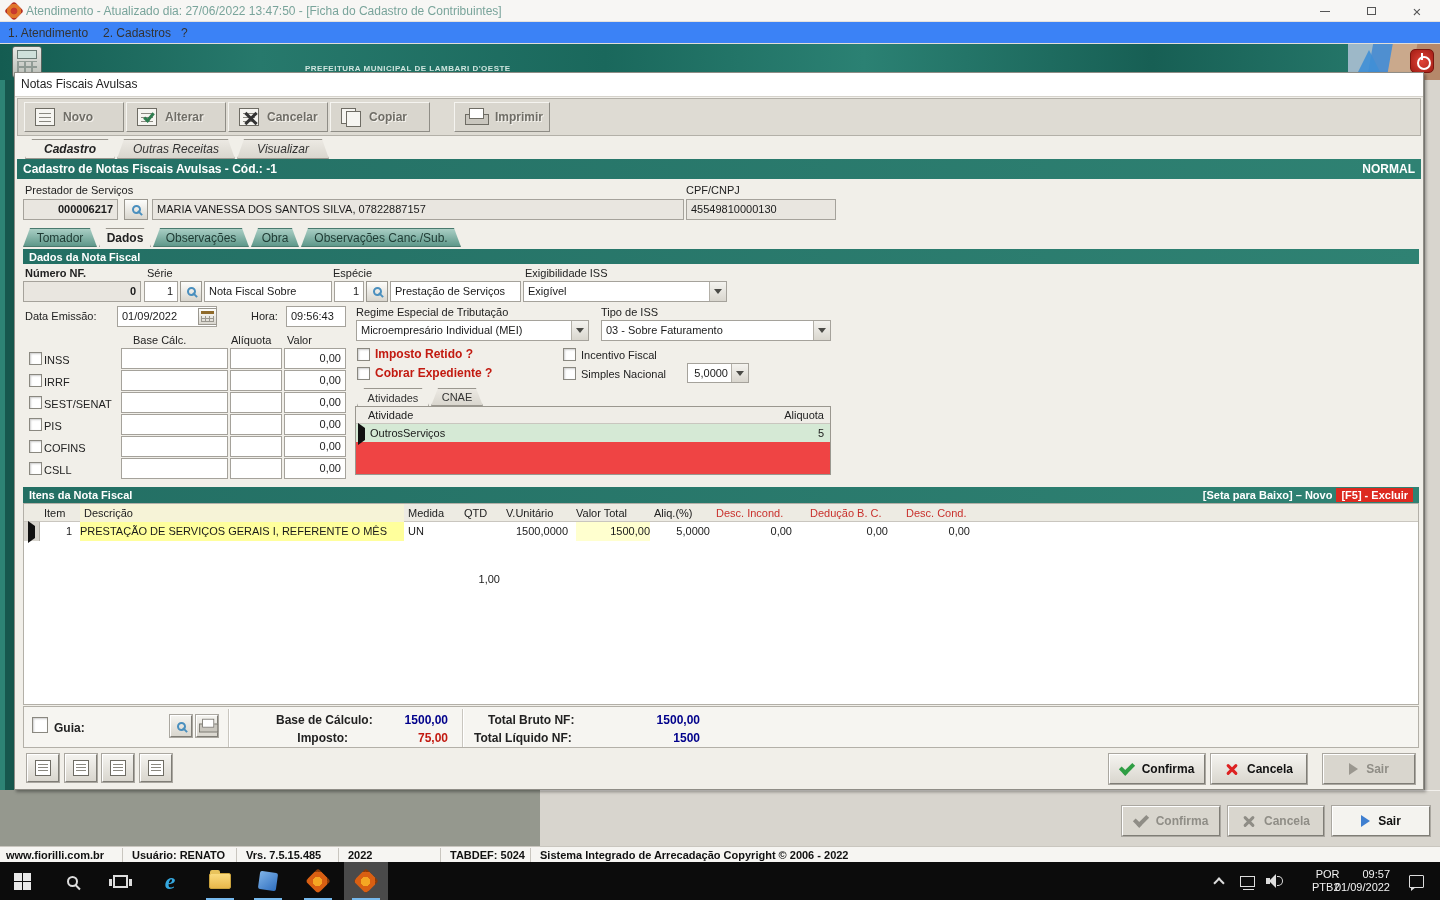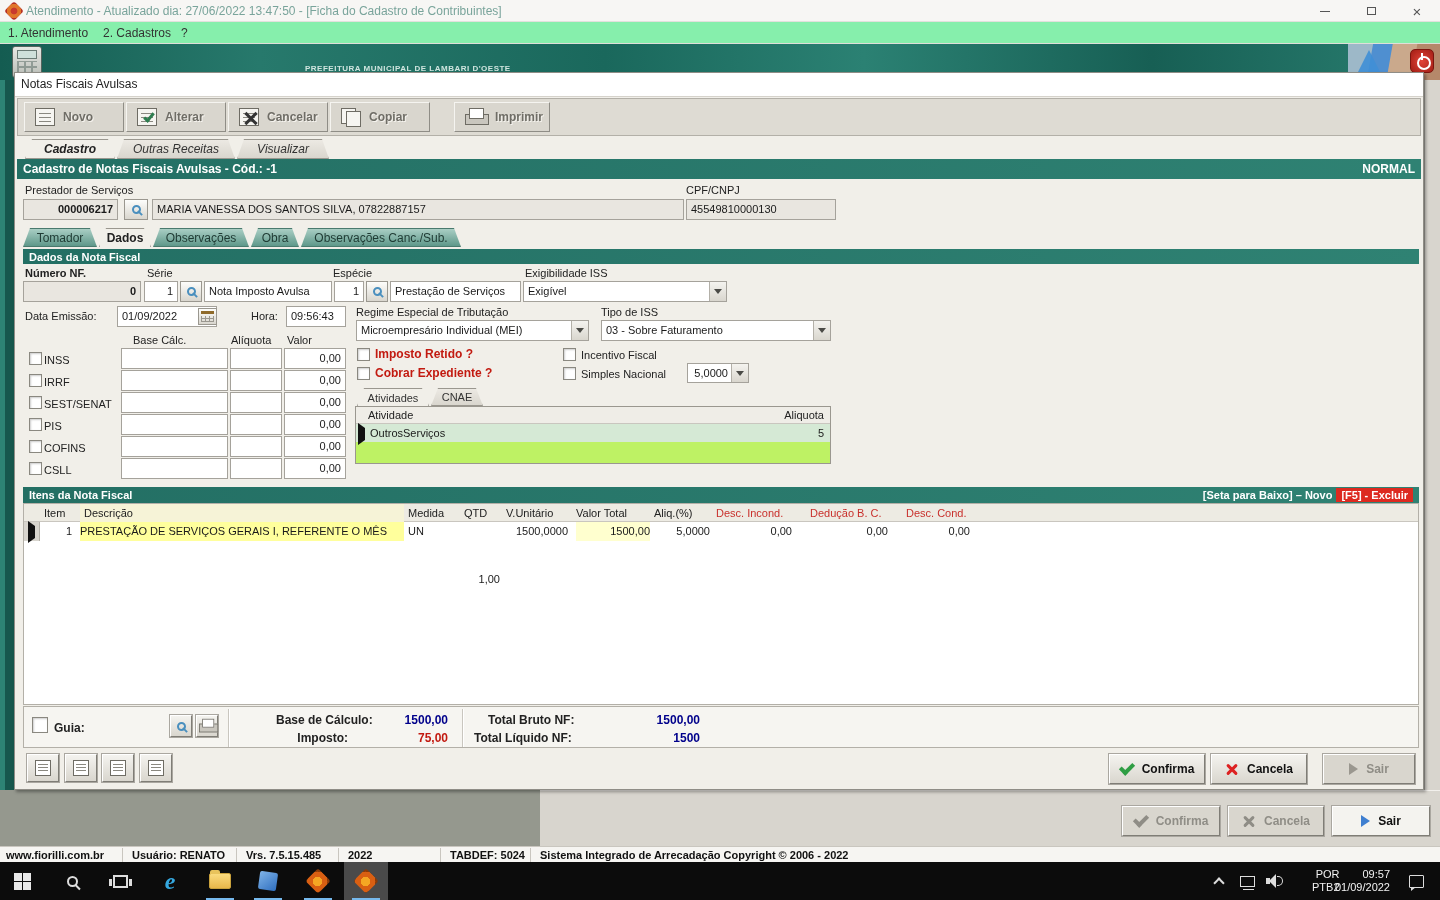--- a/index.html
+++ b/index.html
@@ -8,21 +8,21 @@
   .abs { position:absolute; }
   #screen { position:relative; width:1440px; height:900px; background:#d8d5ce; }
 
   
   #titlebar { left:0; top:0; width:1440px; height:22px; background:#f7f6f4; border-bottom:1px solid #e3e1dd; }
   #titlebar .ttext { position:absolute; left:26px; top:4px; color:#79a49b; font-size:12px; }
   .app-ico { position:absolute; left:7px; top:4px; width:14px; height:14px; background:radial-gradient(circle at 50% 50%, #c8392e 0 35%, #e0762a 36% 70%, #b53024 71%); border-radius:3px; transform:rotate(45deg); }
   .wbtn { position:absolute; top:0; width:46px; height:22px; display:flex; align-items:center; justify-content:center; color:#555; }
   .min-glyph { width:10px; height:1px; background:#555; }
   .max-glyph { width:9px; height:8px; border:1px solid #555; }
-  #menubar { left:0; top:22px; width:1440px; height:22px; background:#86efac; border-bottom:1px solid #e0ded9; }
+  #menubar { left:0; top:22px; width:1440px; height:22px; background:#3b82f6; border-bottom:1px solid #e0ded9; }
   .menu-item { position:absolute; top:4px; color:#333; font-size:12px; }
 
   
   #banner { left:0; top:44px; width:1440px; height:36px;
     background:linear-gradient(90deg,#145c51 0%, #27796c 18%, #1a685c 42%, #2b8173 60%, #175f54 80%, #2a7f71 100%); }
   #logo { position:absolute; left:92px; top:0px; color:#fff; font-size:30px; font-weight:bold; font-style:italic; letter-spacing:1px; text-shadow:2px 2px 2px rgba(0,0,0,.45); }
   #banner-sub { position:absolute; left:305px; top:20px; color:#cfe5df; font-size:8px; font-weight:bold; letter-spacing:.5px; }
   .calc-icon { position:absolute; left:12px; top:2px; width:30px; height:32px; background:linear-gradient(180deg,#e8e8e4,#b9bdb6); border:1px solid #55645e; border-radius:3px; }
   .calc-icon::before { content:""; position:absolute; left:4px; top:3px; right:4px; height:7px; background:#cfe0da; border:1px solid #6a7a74; }
   .calc-icon::after { content:""; position:absolute; left:4px; top:14px; right:4px; bottom:3px;
@@ -246,21 +246,21 @@
     <span class="label b" style="left:10px;top:194px;">Número NF.</span>
     <span class="label" style="left:132px;top:194px;">Série</span>
     <span class="label" style="left:318px;top:194px;">Espécie</span>
     <span class="label" style="left:510px;top:194px;">Exigibilidade ISS</span>
 
     <div class="input ro b r" style="left:8px;top:208px;width:118px;height:21px;">0</div>
     <div class="input r" style="left:129px;top:208px;width:34px;height:21px;">1</div>
     <div class="search-btn" style="left:165px;top:208px;width:22px;">
         <span class="mag"></span>
       </div>
-    <div class="input" style="left:189px;top:208px;width:128px;height:21px;">Nota Imposto Avulsa</div>
+    <div class="input" style="left:189px;top:208px;width:128px;height:21px;">Nota Fiscal Sobre</div>
     <div class="input r" style="left:319px;top:208px;width:30px;height:21px;">1</div>
     <div class="search-btn" style="left:351px;top:208px;width:22px;">
         <span class="mag"></span>
       </div>
     <div class="input" style="left:375px;top:208px;width:131px;height:21px;">Prestação de Serviços</div>
     <div class="select" style="left:508px;top:208px;width:204px;height:21px;">
       <span>Exigível</span>
       <span class="dd">
           <span class="tri-down"></span>
         </span>
@@ -336,21 +336,21 @@
     <span class="label" style="left:566px;top:295px;">Simples Nacional</span>
     <div class="select r" style="left:672px;top:290px;width:62px;height:20px;">
       <span>5,0000</span>
       <span class="dd">
           <span class="tri-down"></span>
         </span>
     </div>
 
     <div class="tab" style="left:342px;top:315px;height:18px;width:72px;background:#f1efe9;border:1px solid #9a978f;border-bottom:none;font-style:normal;font-size:11px;">Atividades</div>
     <div class="tab" style="left:416px;top:315px;height:18px;width:52px;background:linear-gradient(#ece9e3,#d9d6ce);border:1px solid #9a978f;font-style:normal;font-size:11px;">CNAE</div>
-    <div class="abs" style="left:340px;top:333px;width:476px;height:58px;background:#bef264;border:1px solid #9a978f;">
+    <div class="abs" style="left:340px;top:333px;width:476px;height:69px;background:#ef4444;border:1px solid #9a978f;">
       <div class="abs" style="left:0;top:0;width:100%;height:17px;background:#efede7;border-bottom:1px solid #c9c6bf;">
         <span class="col-h" style="left:12px;top:2px;">Atividade</span>
         <span class="col-h" style="right:6px;top:2px;position:absolute;">Aliquota</span>
       </div>
       <div class="abs" style="left:0;top:17px;width:100%;height:18px;background:#d5e9d5;">
         <span class="abs" style="left:2px;top:4px;"><span class="tri-right"></span></span>
         <span class="cell" style="left:14px;top:3px;">OutrosServiços</span>
         <span class="cell" style="right:6px;top:3px;">5</span>
       </div>
     </div>

